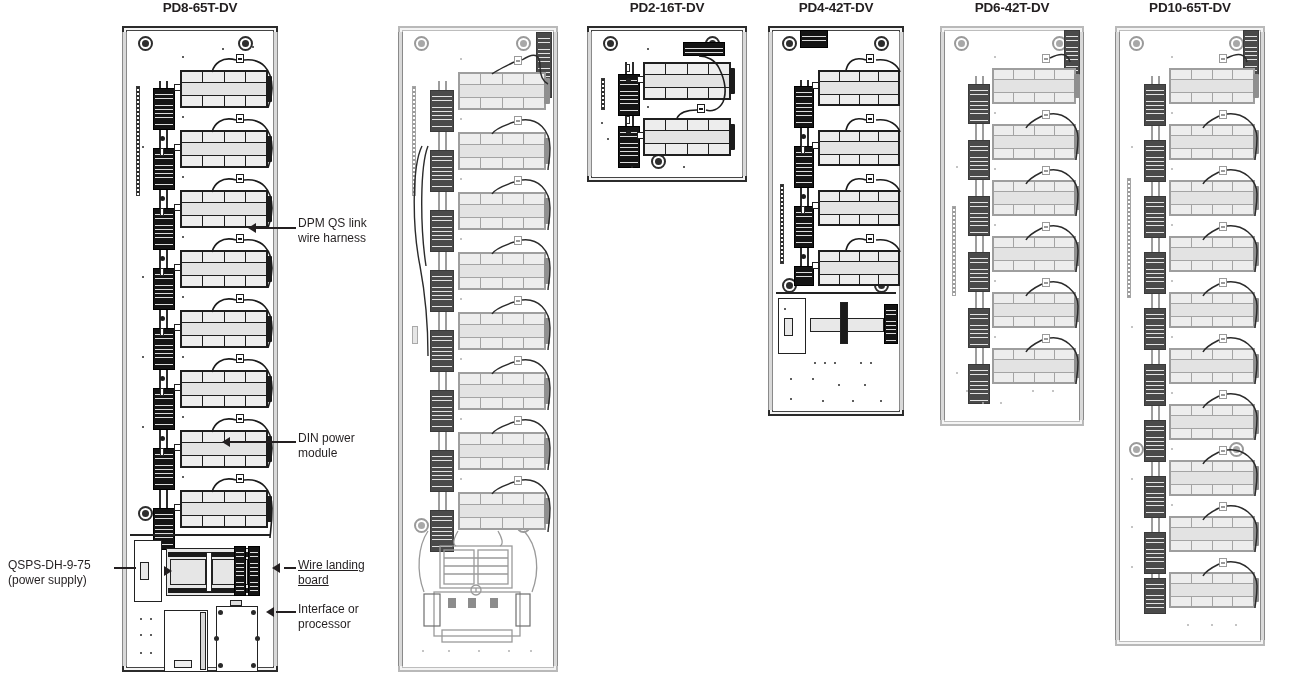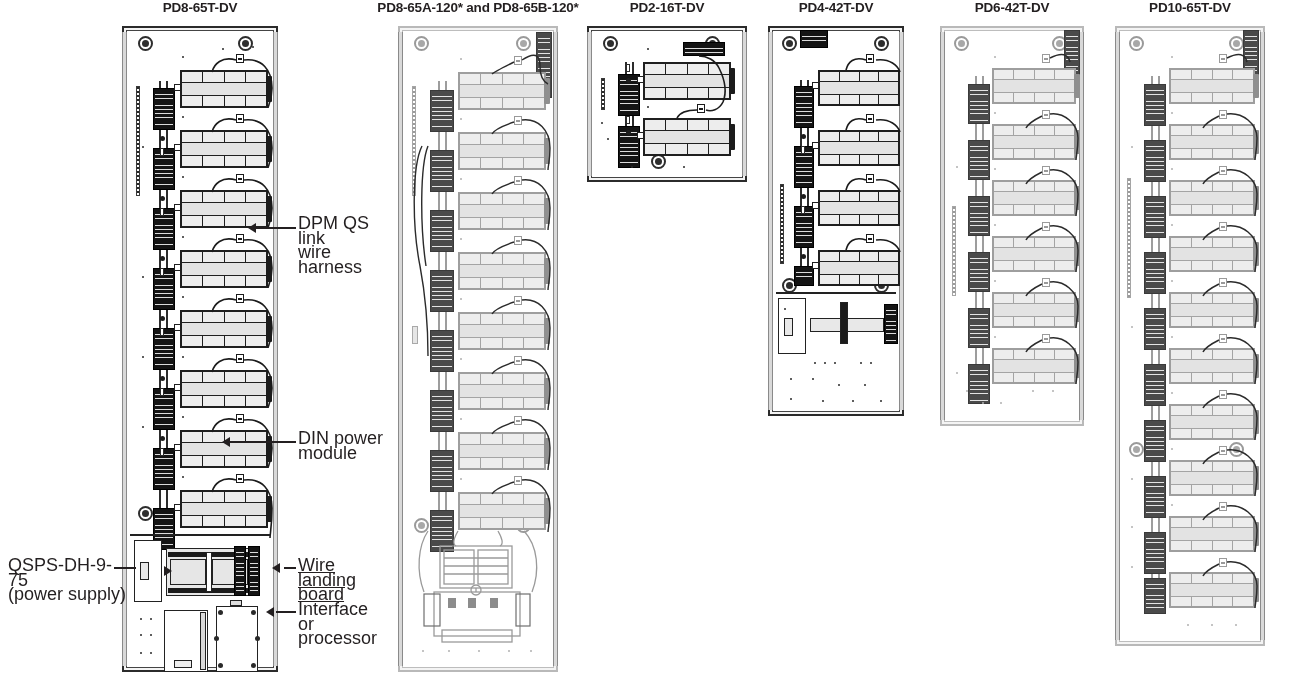--- a/index.html
+++ b/index.html
@@ -89,21 +89,21 @@
   
   .box{position:absolute;box-sizing:border-box;border:1.8px solid #222;background:#fff;}
   .box.fill{background:#e8e8e8;}
   .box.light{border-color:#a9a9a9;}
   .hsep{position:absolute;background:#222;height:1.6px;}
 
   .speck{position:absolute;width:2.4px;height:2.4px;border-radius:50%;background:#2a2a2a;}
   .speck.light{background:#b0b0b0;}
 
   
-  .callout{position:absolute;font-size:18px;line-height:14.5px;color:#231f20;white-space:pre-line;}
+  .callout{position:absolute;font-size:12px;line-height:14.5px;color:#231f20;white-space:pre-line;}
   .callout.right{text-align:left;}
   .callout.left{text-align:left;}
   .lead{position:absolute;height:1.6px;background:#231f20;}
   .arrow-l{position:absolute;width:0;height:0;
       border-top:5px solid transparent;border-bottom:5px solid transparent;
       border-right:8px solid #231f20;}
   .arrow-r{position:absolute;width:0;height:0;
       border-top:5px solid transparent;border-bottom:5px solid transparent;
       border-left:8px solid #231f20;}
 </style>
@@ -393,21 +393,20 @@
 <div class="callout right" style="left:298px;top:602px;width:90px;">Interface or
 processor</div>
 <div class="lead" style="left:276px;top:611px;width:20px;"></div>
 <div class="arrow-l" style="left:266px;top:607px;"></div>
 
 <div class="callout left" style="left:8px;top:558px;width:120px;">QSPS-DH-9-75
 (power supply)</div>
 <div class="lead" style="left:114px;top:567px;width:22px;"></div>
 
 <div class="panel-group" style="left:398px;top:0px;width:160px;height:680px;">
-  <div class="panel-title" style="width:250px;left:-45px;">PD8-65A-120* and PD8-65B-120*</div>
 
   <div class="enclosure" style="left:0px;top:26px;width:160px;height:646px;">
     <div class="enc-outer light"></div>
     <div class="enc-inner light"></div>
     <div class="enc-lip-l"></div>
     <div class="enc-lip-r"></div>
 
     <div class="ring light" style="left:16px;top:10px;"></div>
     <div class="ring light" style="left:118px;top:10px;"></div>
     <div class="ring light" style="left:16px;top:492px;"></div>

